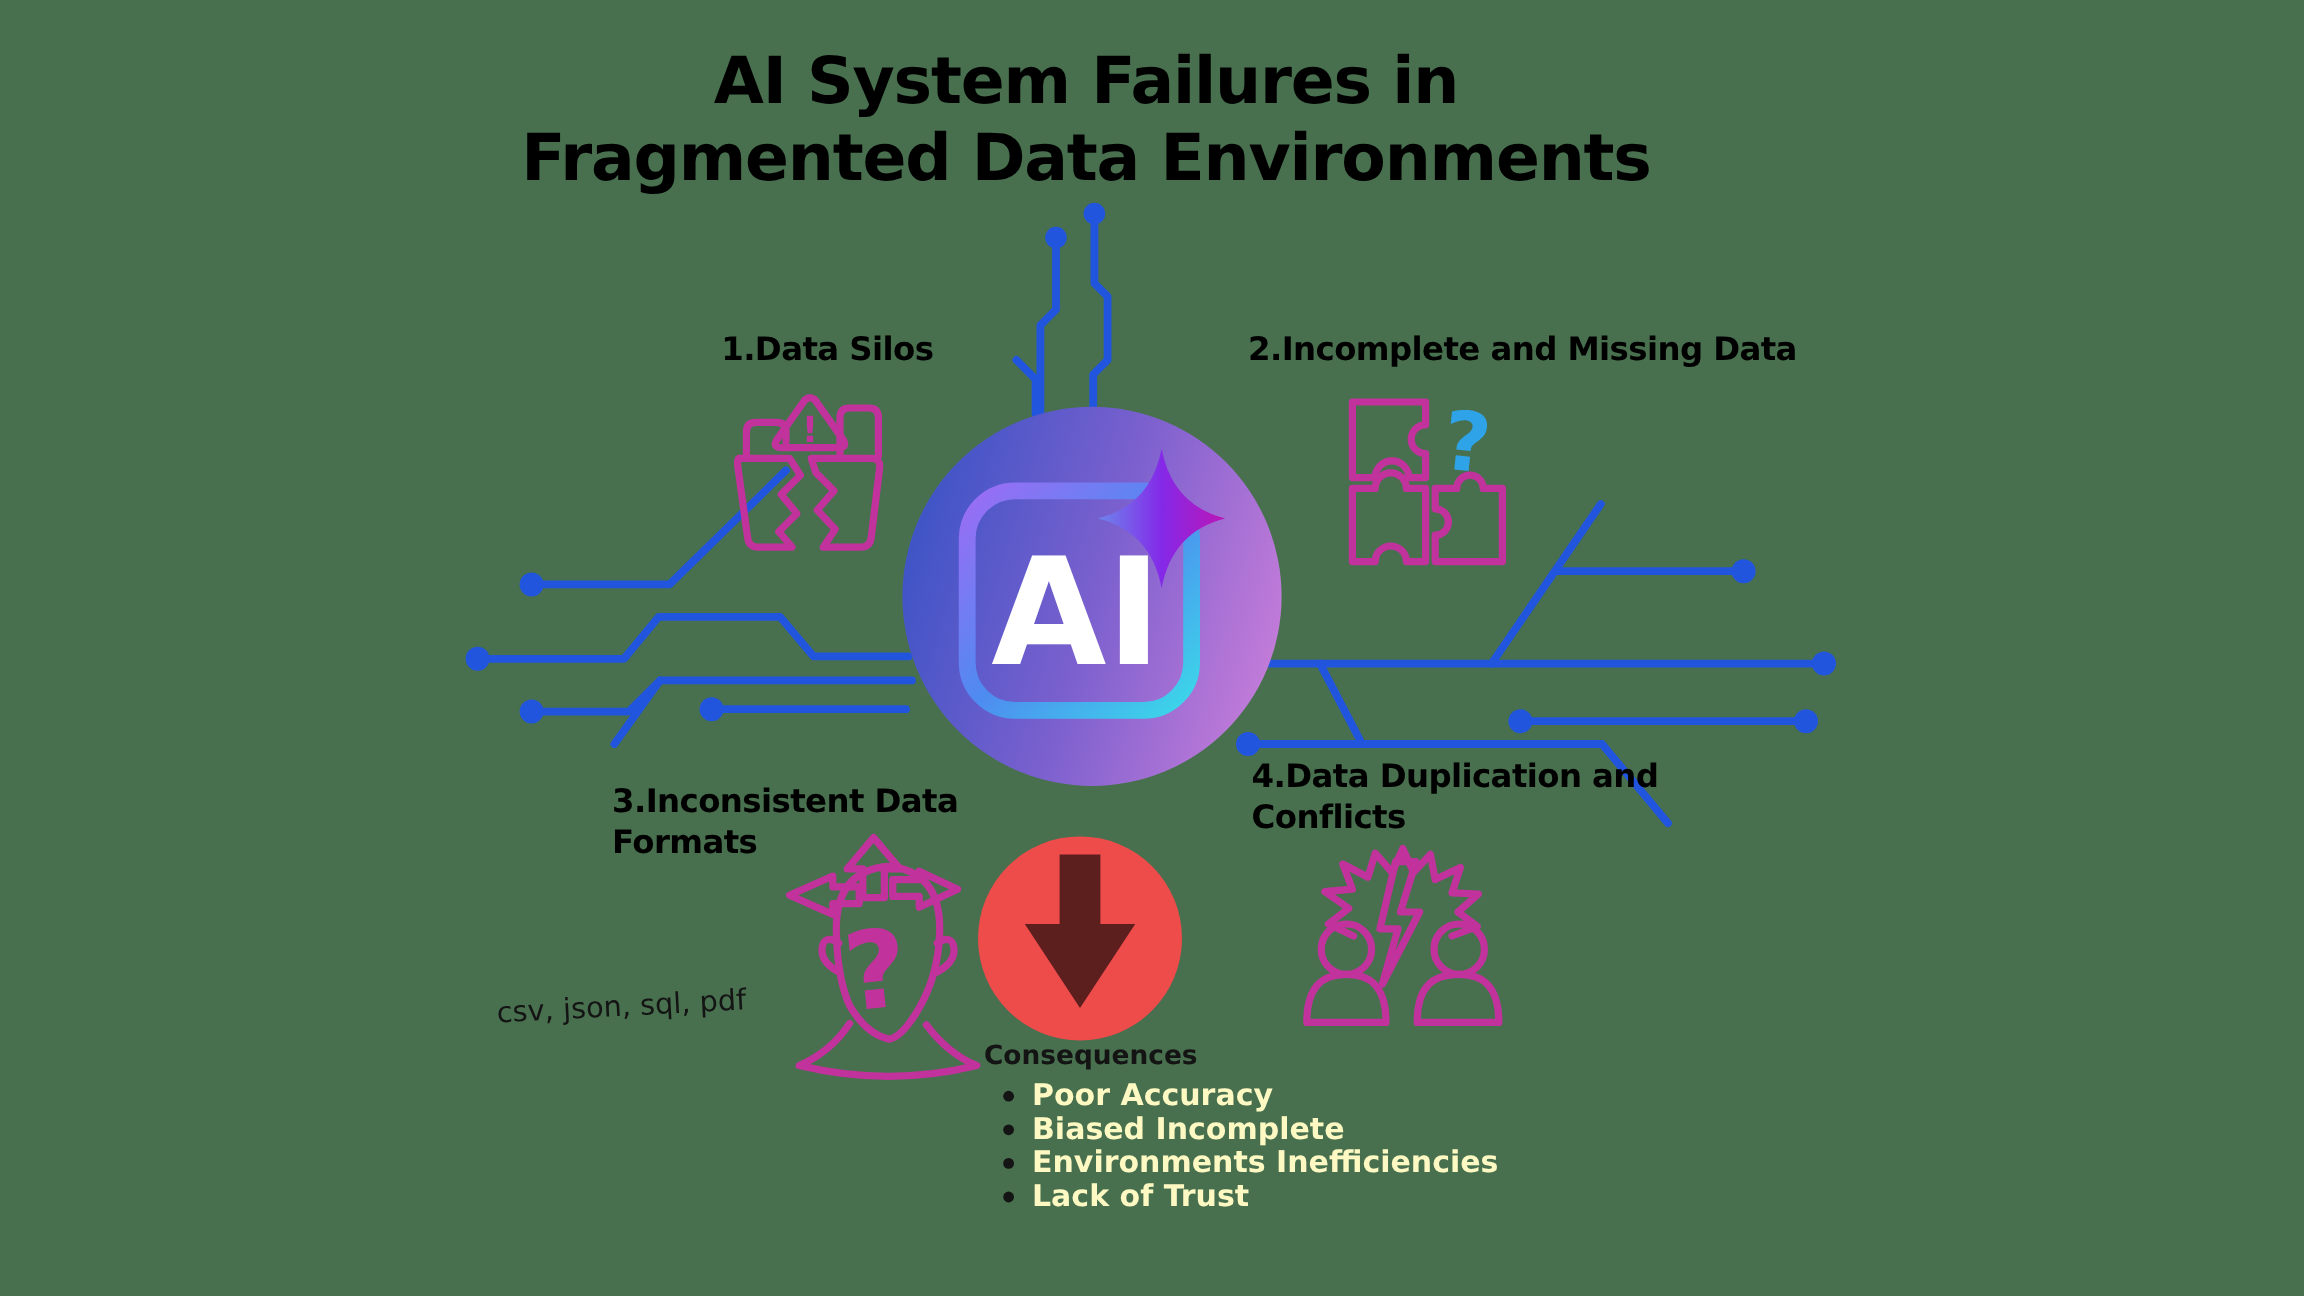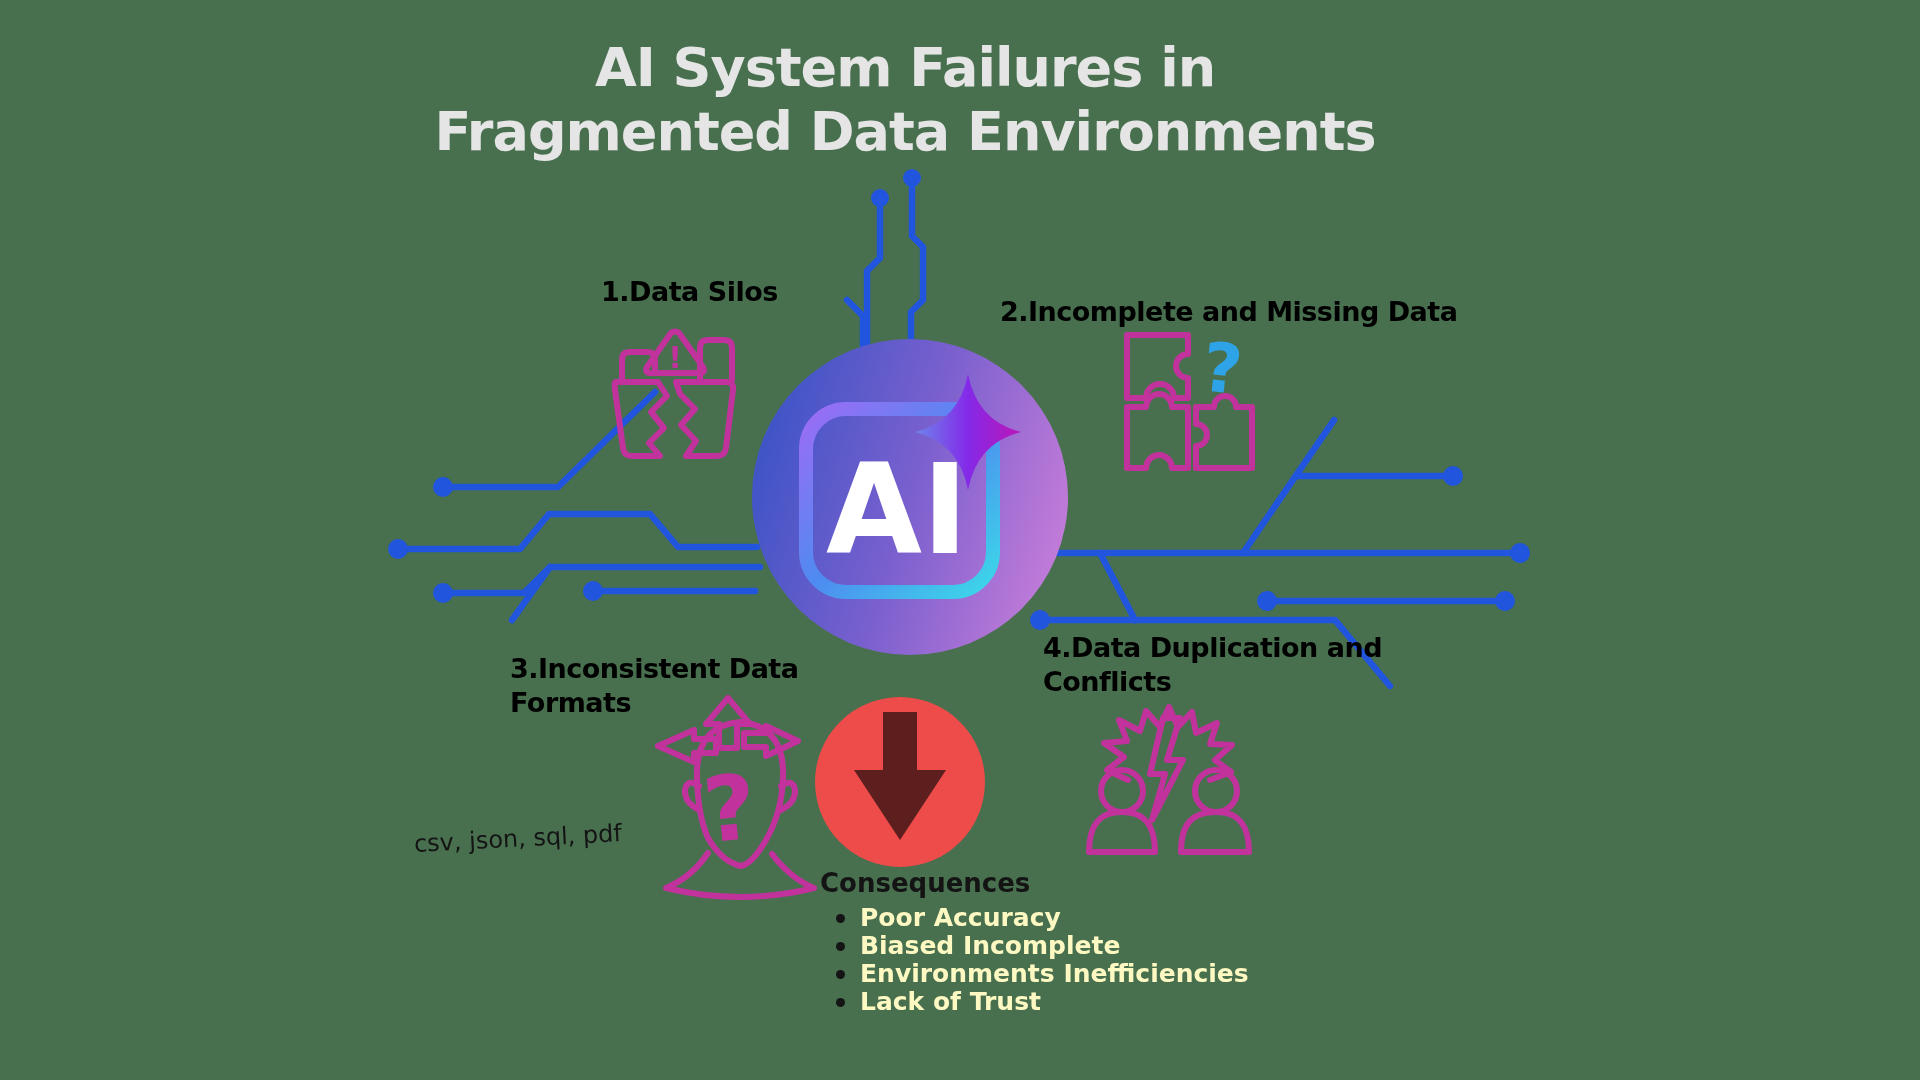--- a/index.html
+++ b/index.html
@@ -1,31 +1,31 @@
 <!DOCTYPE html>
 <html><head>
 <meta charset="utf-8">
 <style>
   html,body{margin:0;padding:0;background:#48704F;}
   .stage{position:relative;width:1920px;height:1080px;background:#48704F;overflow:hidden;
          font-family:"DejaVu Sans","Liberation Sans",sans-serif;}
   svg.art{position:absolute;left:0;top:0;}
   .title{position:absolute;left:905px;top:36px;transform:translateX(-50%);
-         text-align:center;color:#e5e5e5;font-weight:bold;font-size:54px;
+         text-align:center;color:#000000;font-weight:bold;font-size:54px;
          line-height:64px;letter-spacing:-1px;white-space:nowrap;}
   .lbl{position:absolute;color:#000000;font-weight:bold;font-size:27px;
        line-height:34px;letter-spacing:-0.5px;}
   .lbl1{left:601px;top:275px;white-space:nowrap;}
-  .lbl2{left:1000px;top:275px;white-space:nowrap;margin-top:20px;}
+  .lbl2{left:1040px;top:275px;white-space:nowrap;}
   .lbl3{left:510px;top:652px;width:330px;}
   .lbl4{left:1043px;top:631px;width:392px;}
   .formats-note{position:absolute;left:414px;top:830px;color:#141414;font-size:24px;
                 transform:rotate(-3deg);transform-origin:left center;white-space:nowrap;}
   .conseq{position:absolute;left:820px;top:868px;color:#141414;}
-  .conseq h3{margin:0;font-size:26px;font-weight:bold;color:#141414;}
+  .conseq h3{margin:0;font-size:22px;font-weight:bold;color:#141414;}
   .conseq ul{list-style:none;margin:6px 0 0 0;padding:0;}
   .conseq li{position:relative;font-size:25px;font-weight:bold;line-height:28px;
              padding-left:40px;color:#fef9c3;}
   .conseq li::before{content:"";position:absolute;left:16px;top:10px;width:9px;height:9px;
                      border-radius:50%;background:#141414;}
   .svgtext{font-family:"DejaVu Sans","Liberation Sans",sans-serif;}
 </style>
 </head>
 <body>
 

